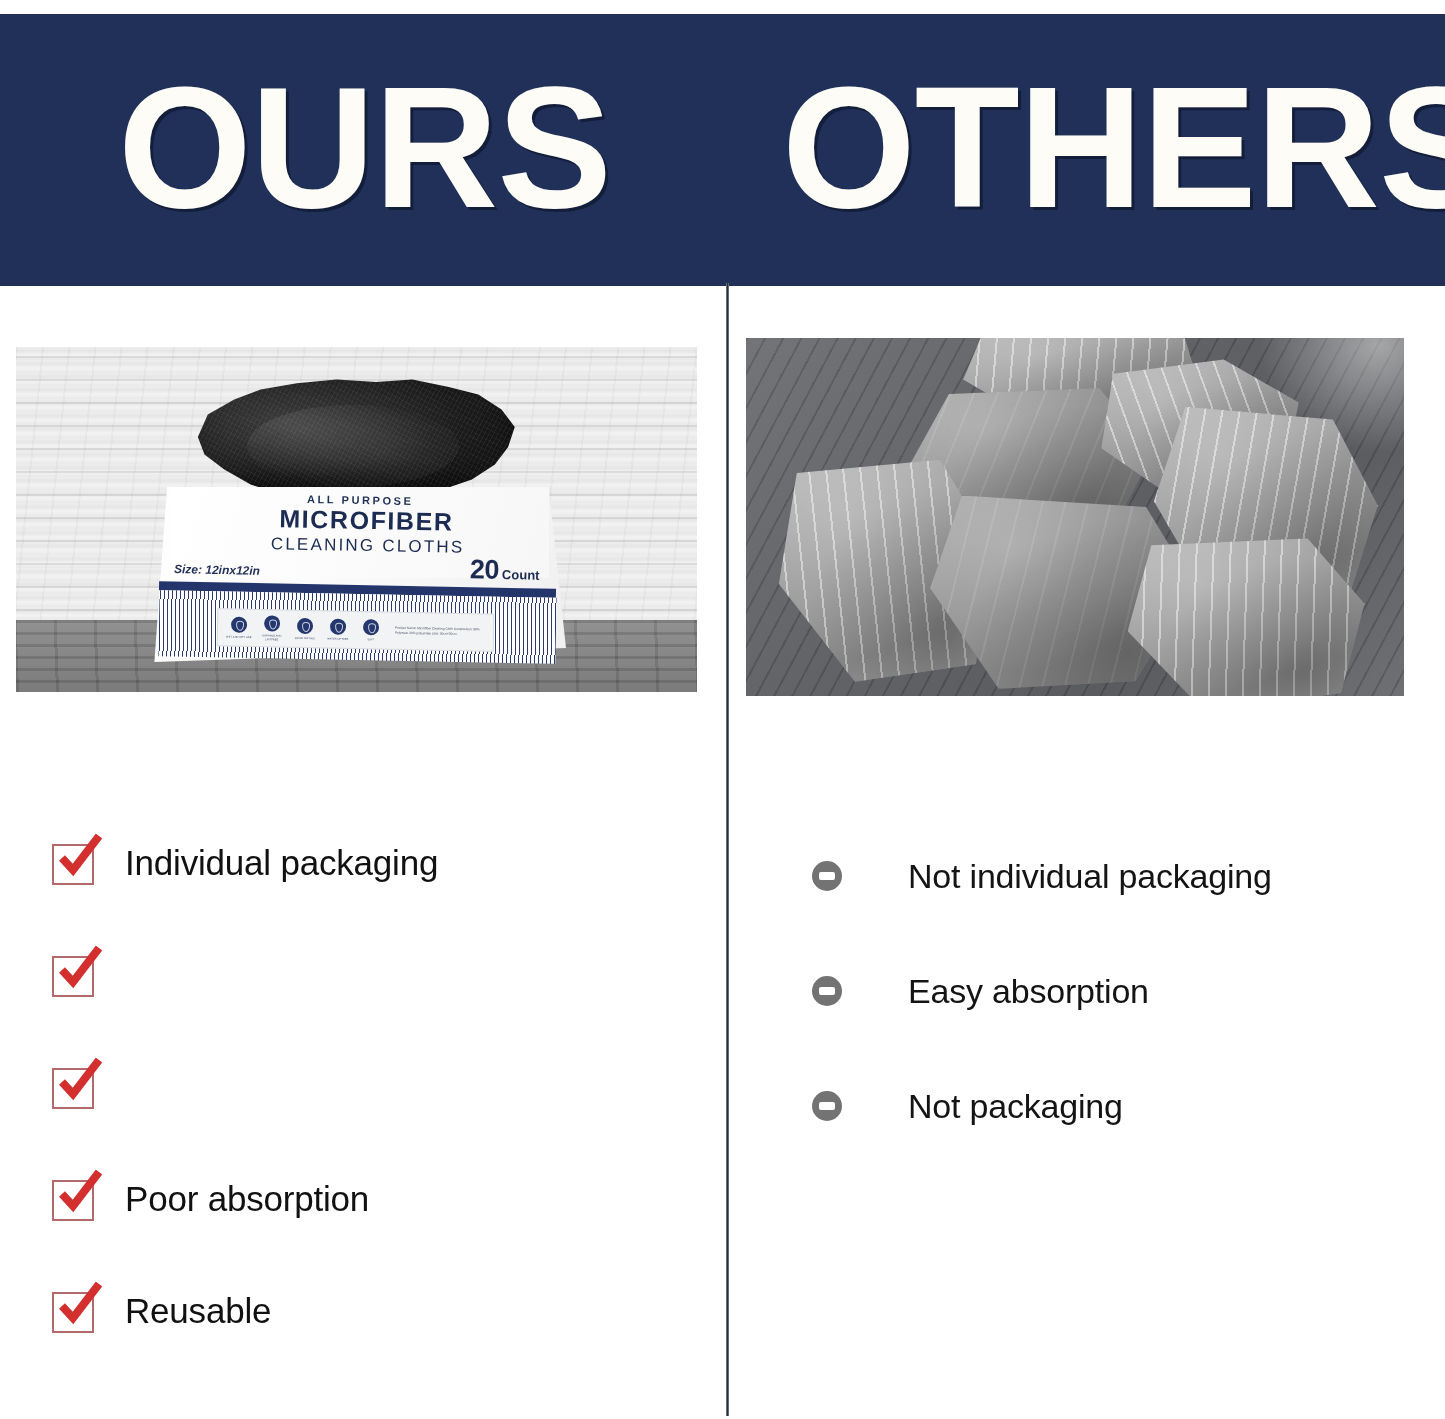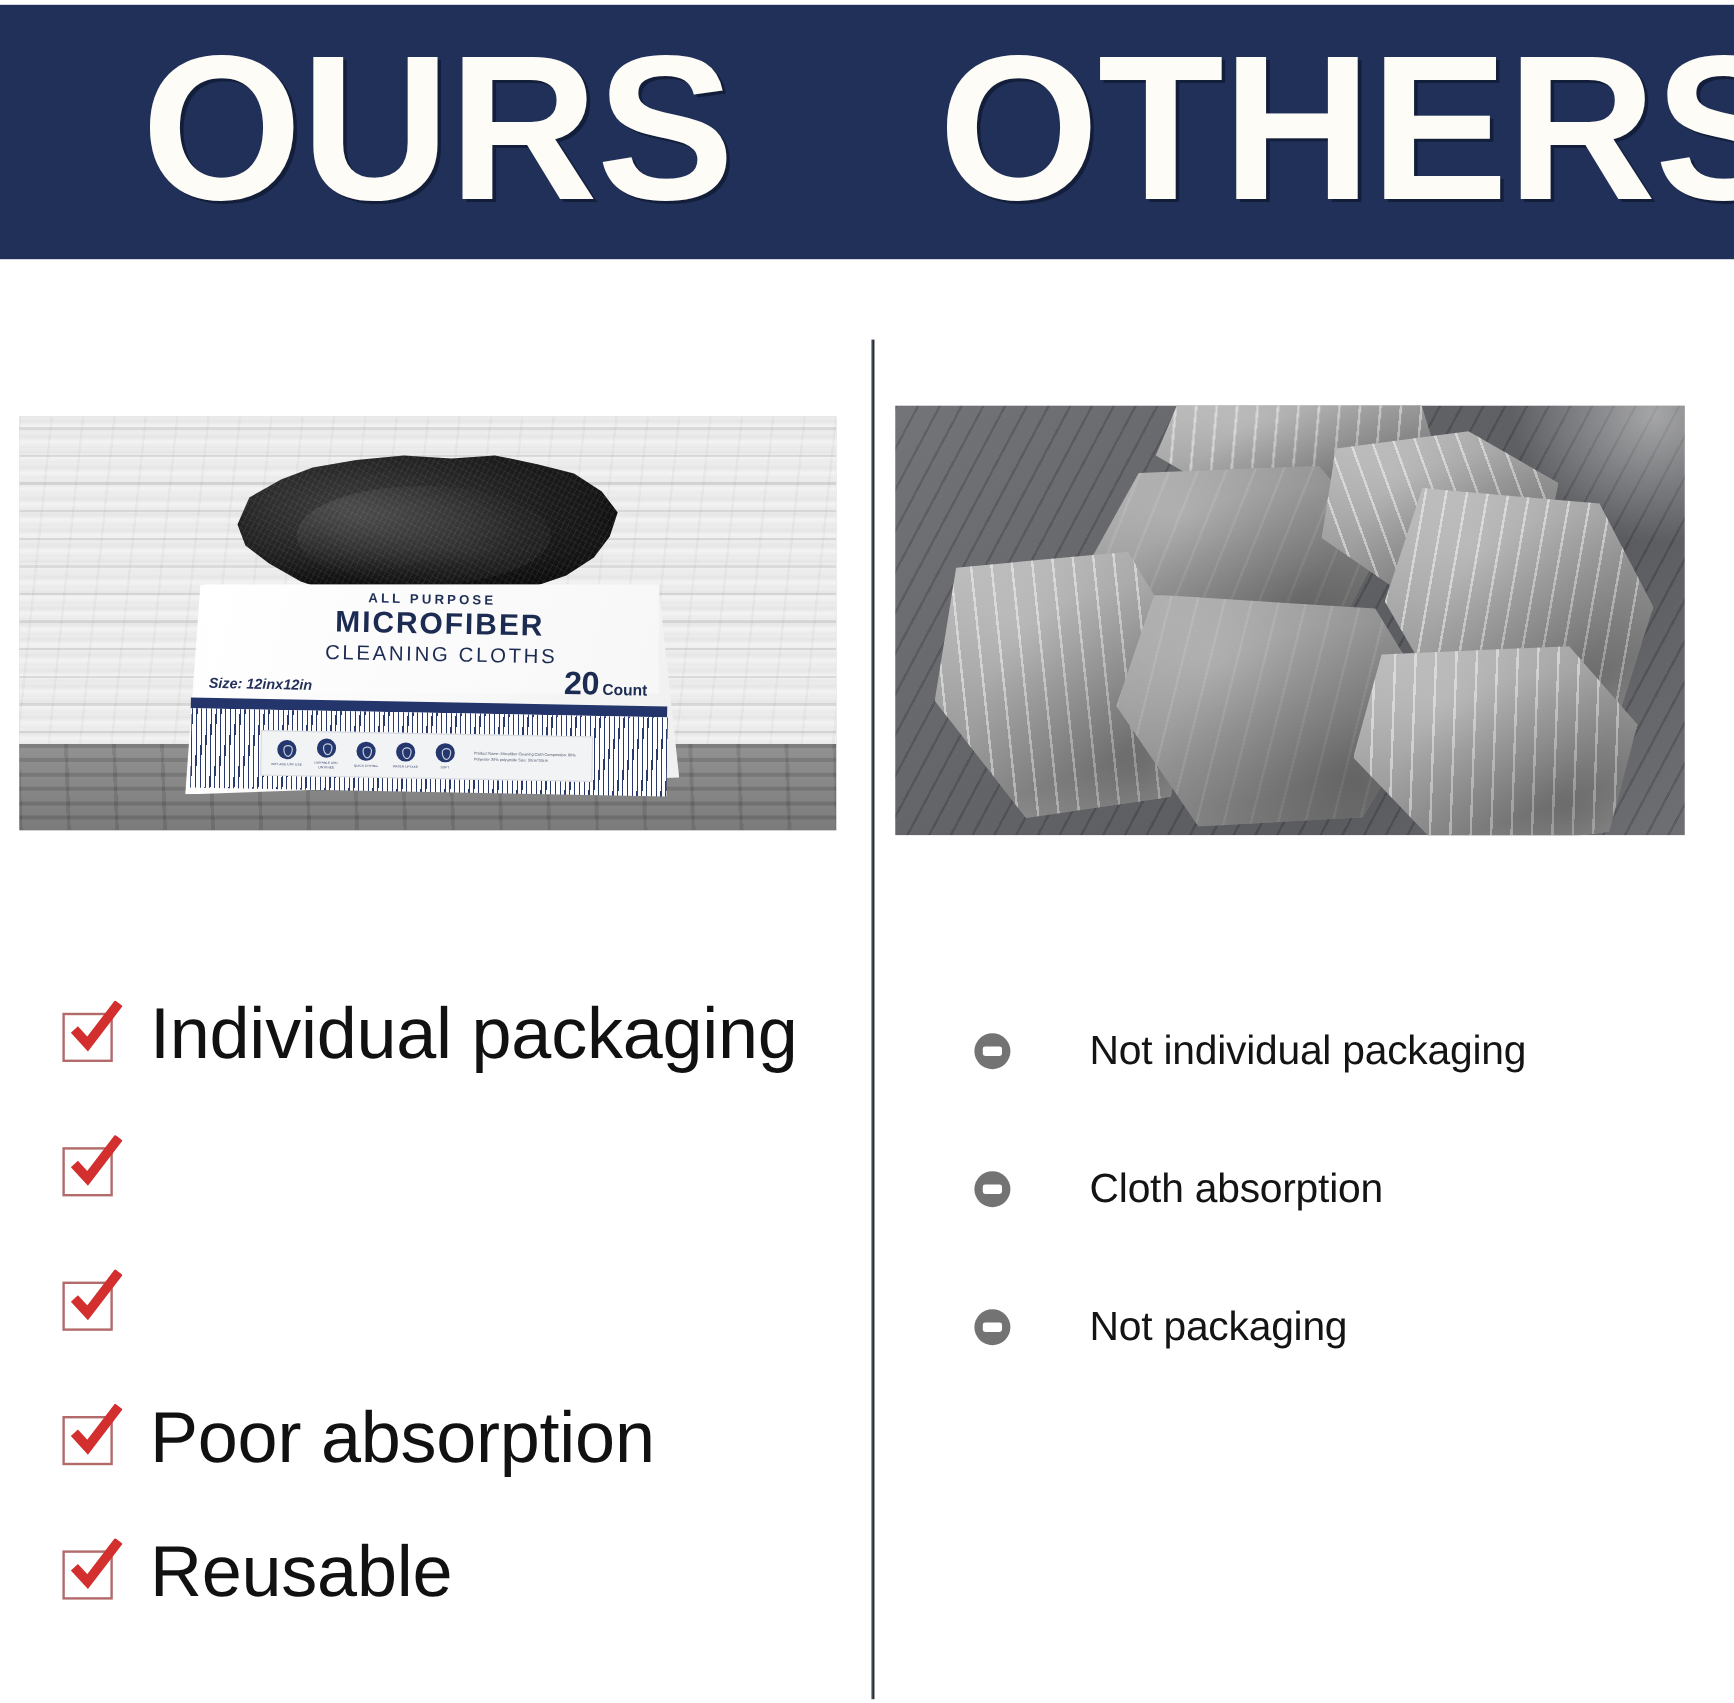--- a/index.html
+++ b/index.html
@@ -16,23 +16,23 @@
     position: relative;
     width: 1445px;
     height: 1419px;
     background: #ffffff;
     overflow: hidden;
   }
 
   
   #header {
     position: absolute;
-    left: 0; top: 4px;
+    left: 0; top: 14px;
     width: 1445px;
-    height: 212px;
+    height: 272px;
     background: #203058;
     text-align: center;
   }
   #header .title {
     position: absolute;
     top: 50%;
     transform: translateY(-52%);
     color: #fdfcf7;
     font-weight: 700;
     font-size: 172px;
@@ -387,21 +387,21 @@
     box-sizing: border-box;
   }
   .chk .tick {
     position: absolute;
     left: 4px;
     top: -5px;
     width: 46px;
     height: 46px;
   }
   .lbl-ours {
-    font-size: 60px;
+    font-size: 35px;
     font-weight: 500;
     color: #111111;
     line-height: 1;
     letter-spacing: -0.2px;
   }
 
   
   .minus {
     position: relative;
     width: 30px;
@@ -567,21 +567,21 @@
       </span>
       <span class="lbl-others">Not individual packaging</span>
     </div>
 
 
 
     <div class="row">
       <span class="minus">
         <span class="bar"></span>
       </span>
-      <span class="lbl-others">Cloth absorption</span>
+      <span class="lbl-others">Easy absorption</span>
     </div>
 
     <div class="row">
       <span class="minus">
         <span class="bar"></span>
       </span>
       <span class="lbl-others">Not packaging</span>
     </div>
   </div>
 

